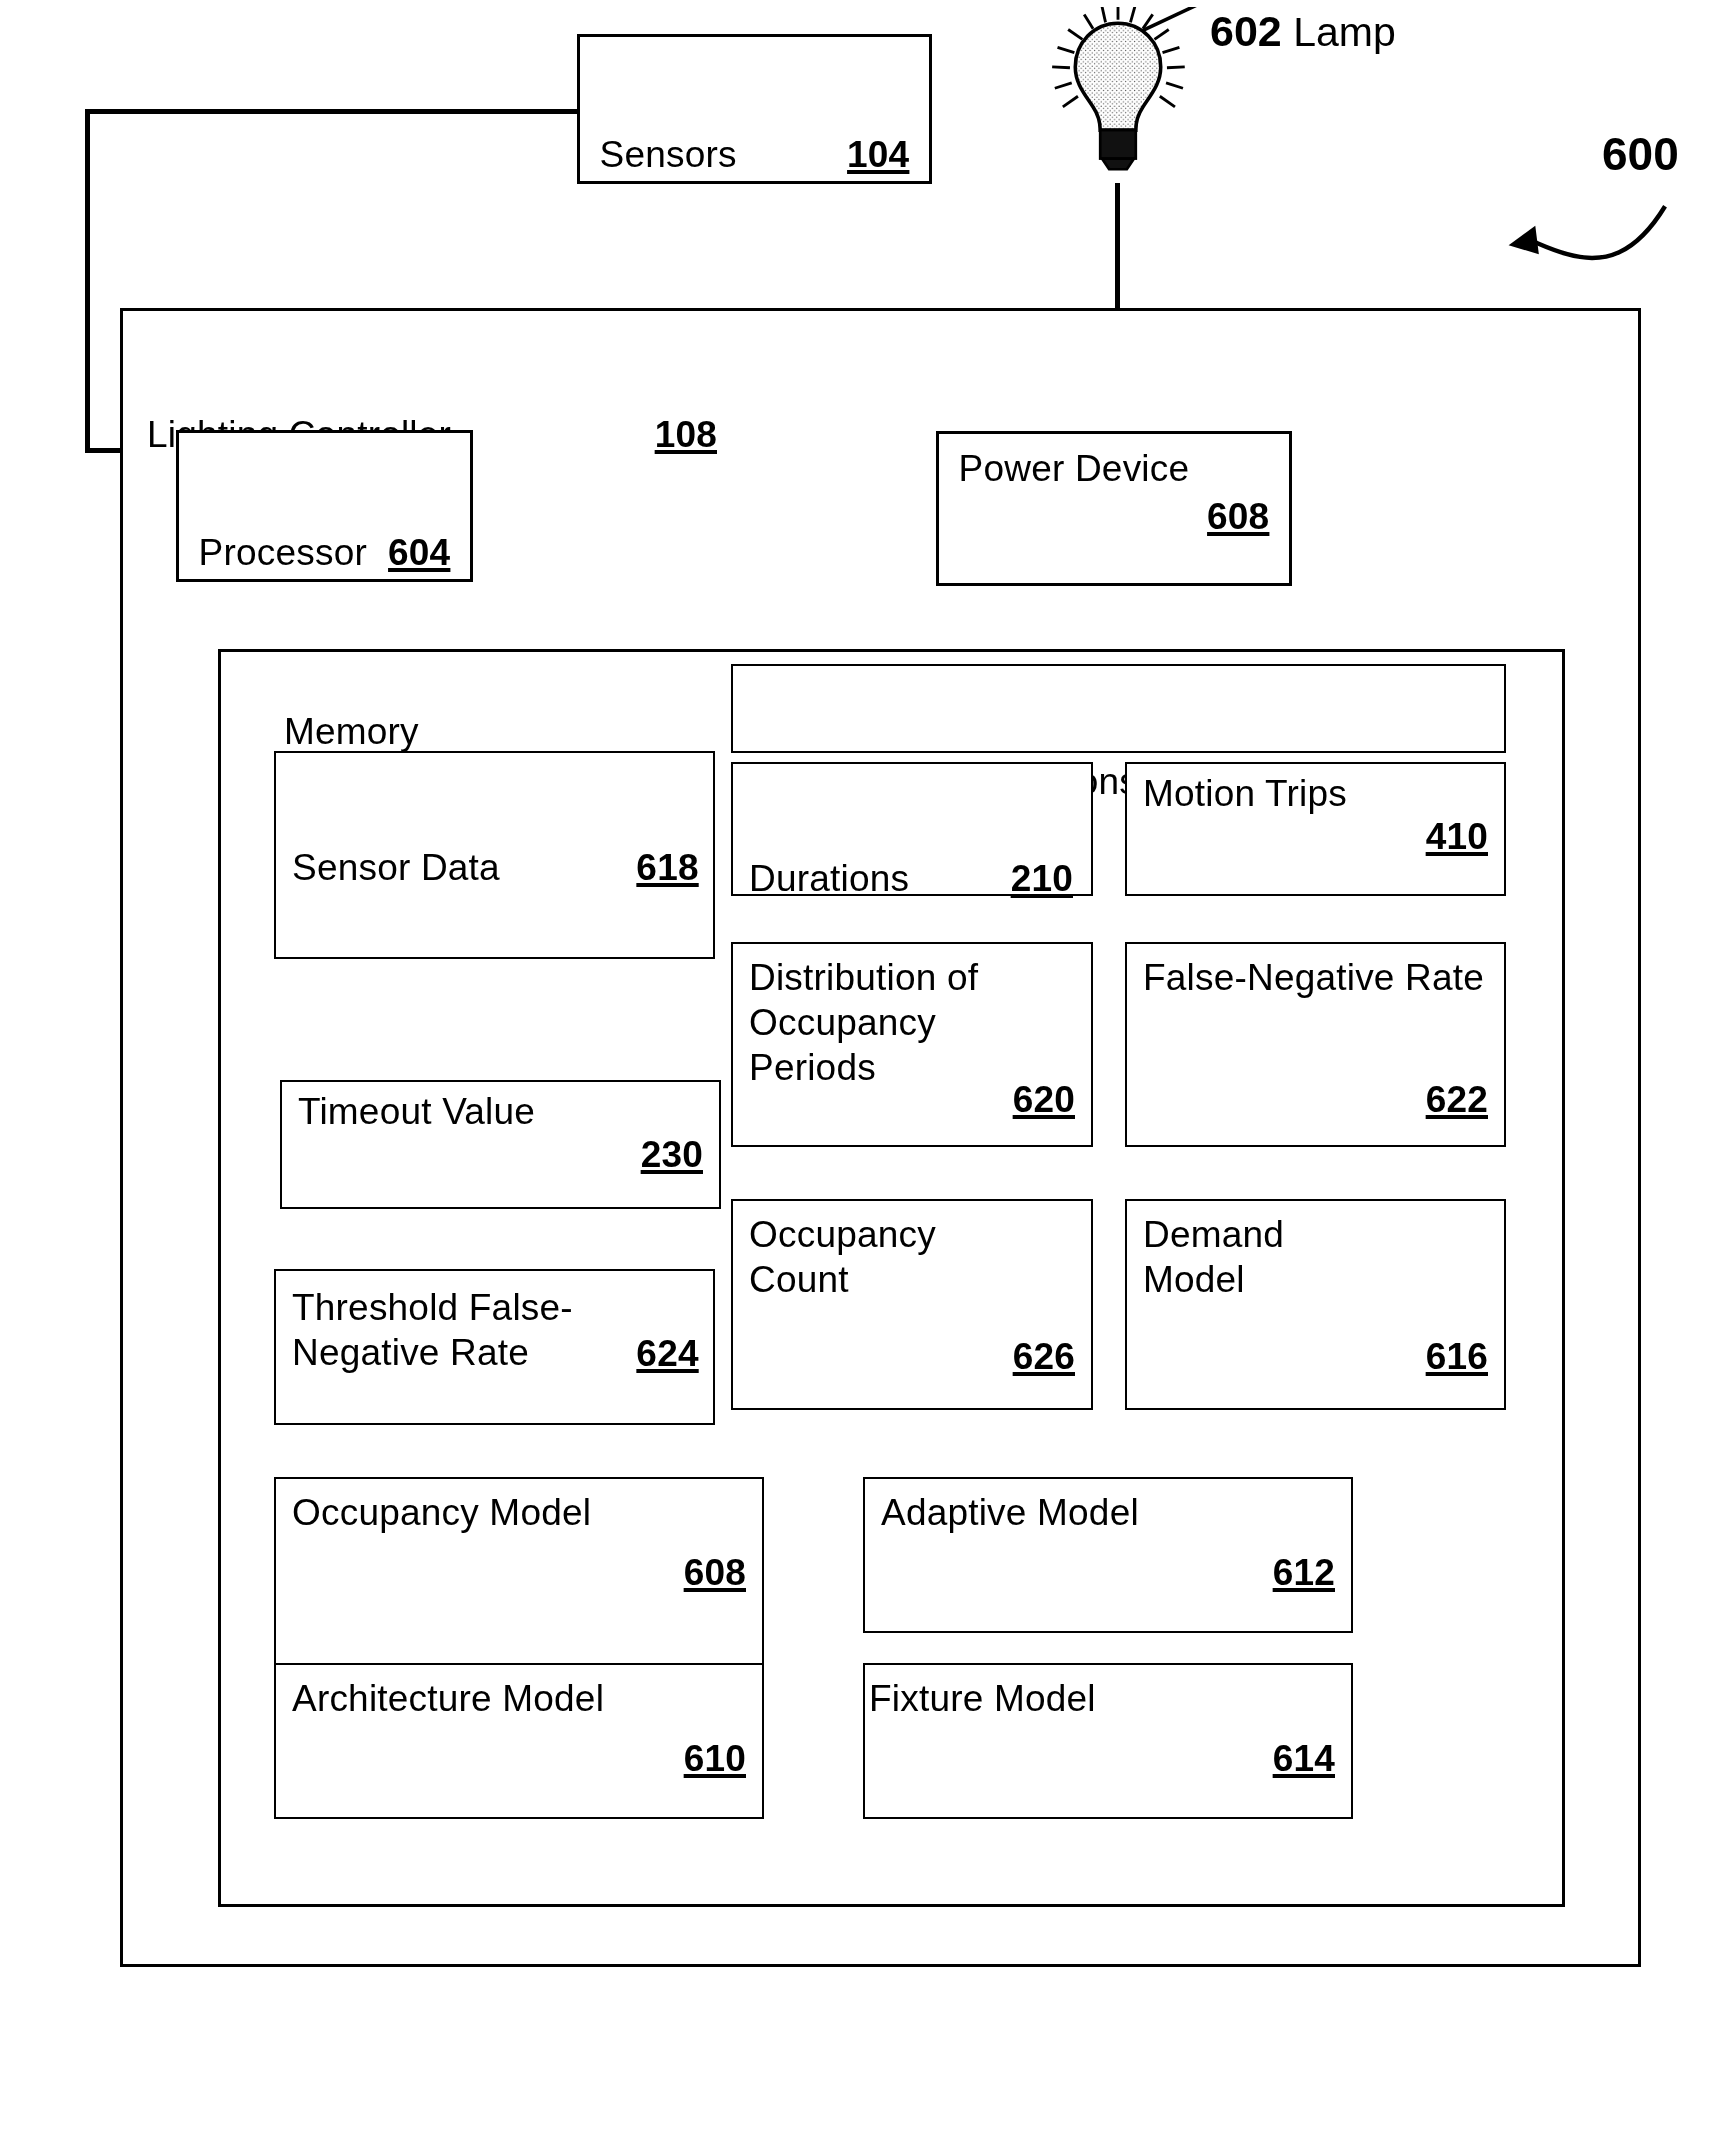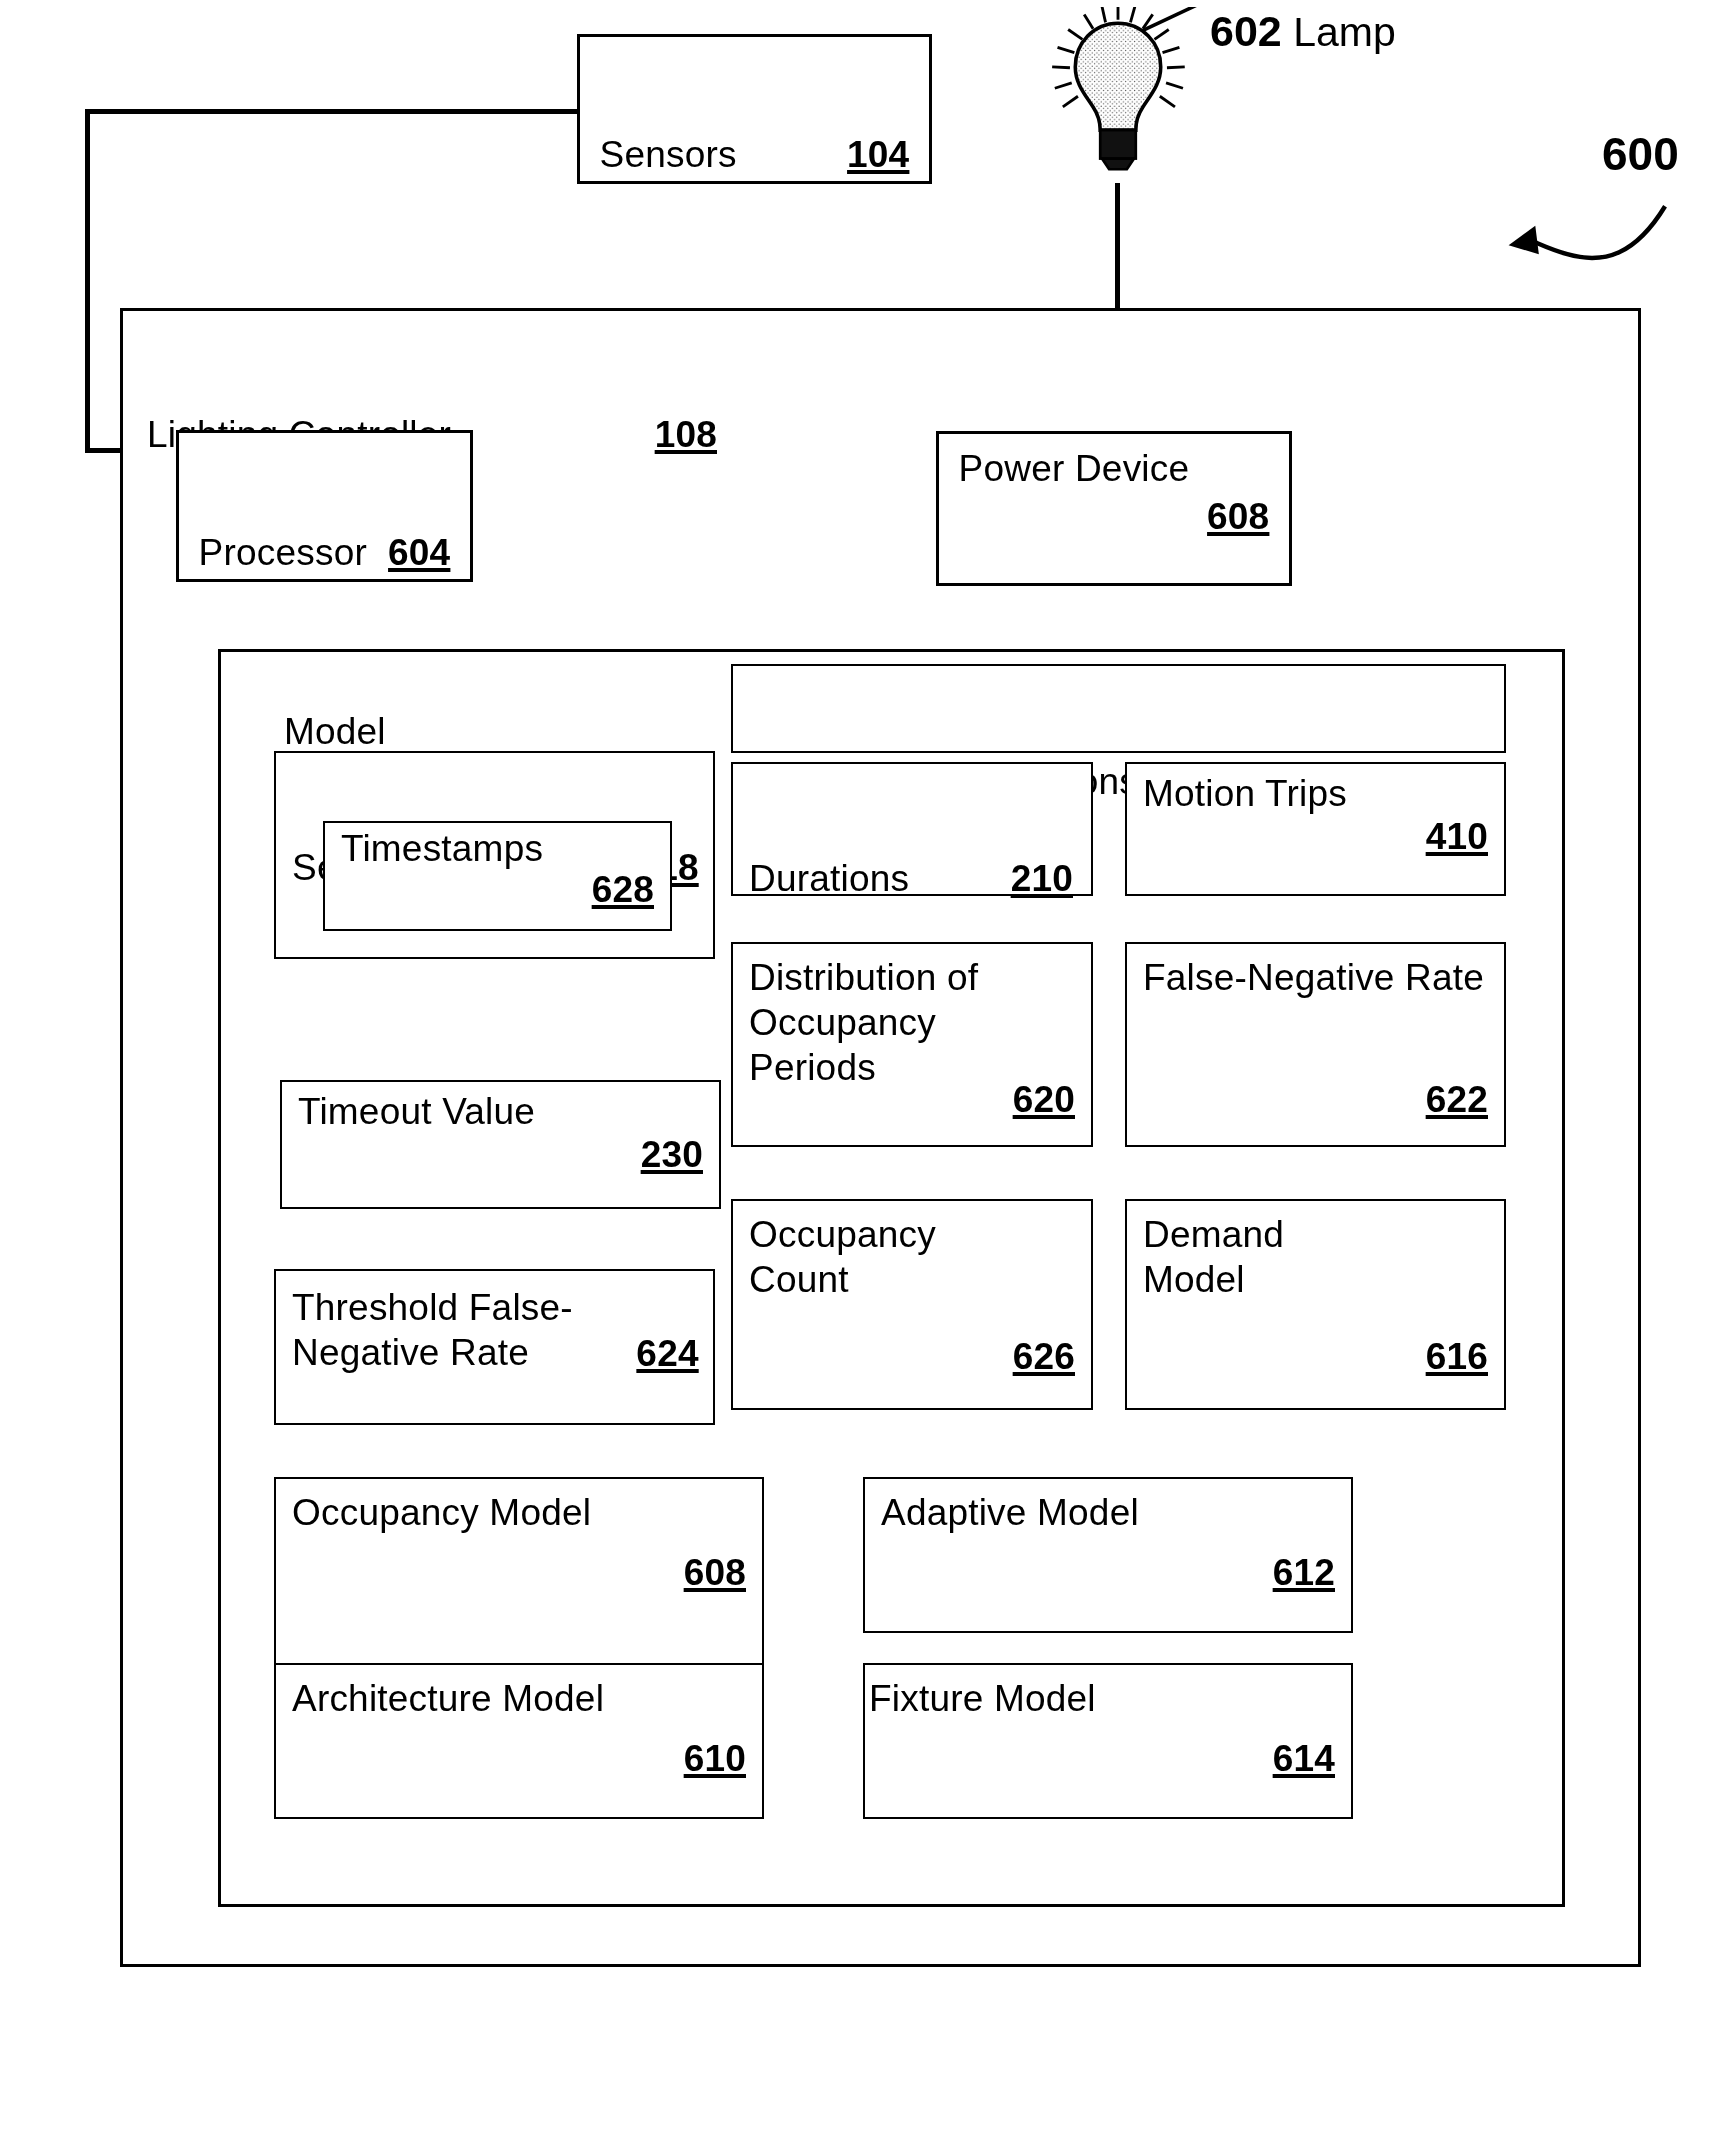--- a/index.html
+++ b/index.html
@@ -167,36 +167,32 @@
   </div>
 
   <div class="box" style="left:936px; top:431px; width:356px; height:155px;">
     <div class="blabel" style="left:19.6px; top:14.3px;">Power Device</div>
     <div class="blabel ref" style="right:19.6px; top:62px;">608</div>
   </div>
 
   <div class="box" style="left:218px; top:649px; width:1347px; height:1258px;"></div>
 
   <div class="blabel" style="left:242px; top:670px;">
-    <span>Model</span>
+    <span>Memory</span>
     <span class="ref" style="margin-left:10.7px;">606</span>
   </div>
 
   <div class="box thin" style="left:274px; top:751px; width:441px; height:208px;">
     <div class="blabel" style="left:16px; top:10.7px; right:14.3px;">
       <span class="rowline">
         <span>Sensor Data</span>
         <span class="ref">618</span>
       </span>
     </div>
 
-    <div class="box thin" style="left:47px; top:68px; width:349px; height:110px;">
-      <div class="blabel" style="left:16px; top:5.3px;">Timestamps</div>
-      <div class="blabel ref" style="right:16px; top:46px;">628</div>
-    </div>
   </div>
 
   <div class="box thin" style="left:280px; top:1080px; width:441px; height:129px;padding-left:36px;">
     <div class="blabel" style="left:16px; top:9px;">Timeout Value</div>
     <div class="blabel ref" style="right:16px; top:52px;">230</div>
   </div>
 
   <div class="box thin" style="left:274px; top:1269px; width:441px; height:156px;">
     <div class="blabel" style="left:16px; top:14.3px; right:89px; line-height:1.22;">Threshold False-Negative Rate</div>
     <div class="blabel ref" style="right:14.3px; top:62px;">624</div>

